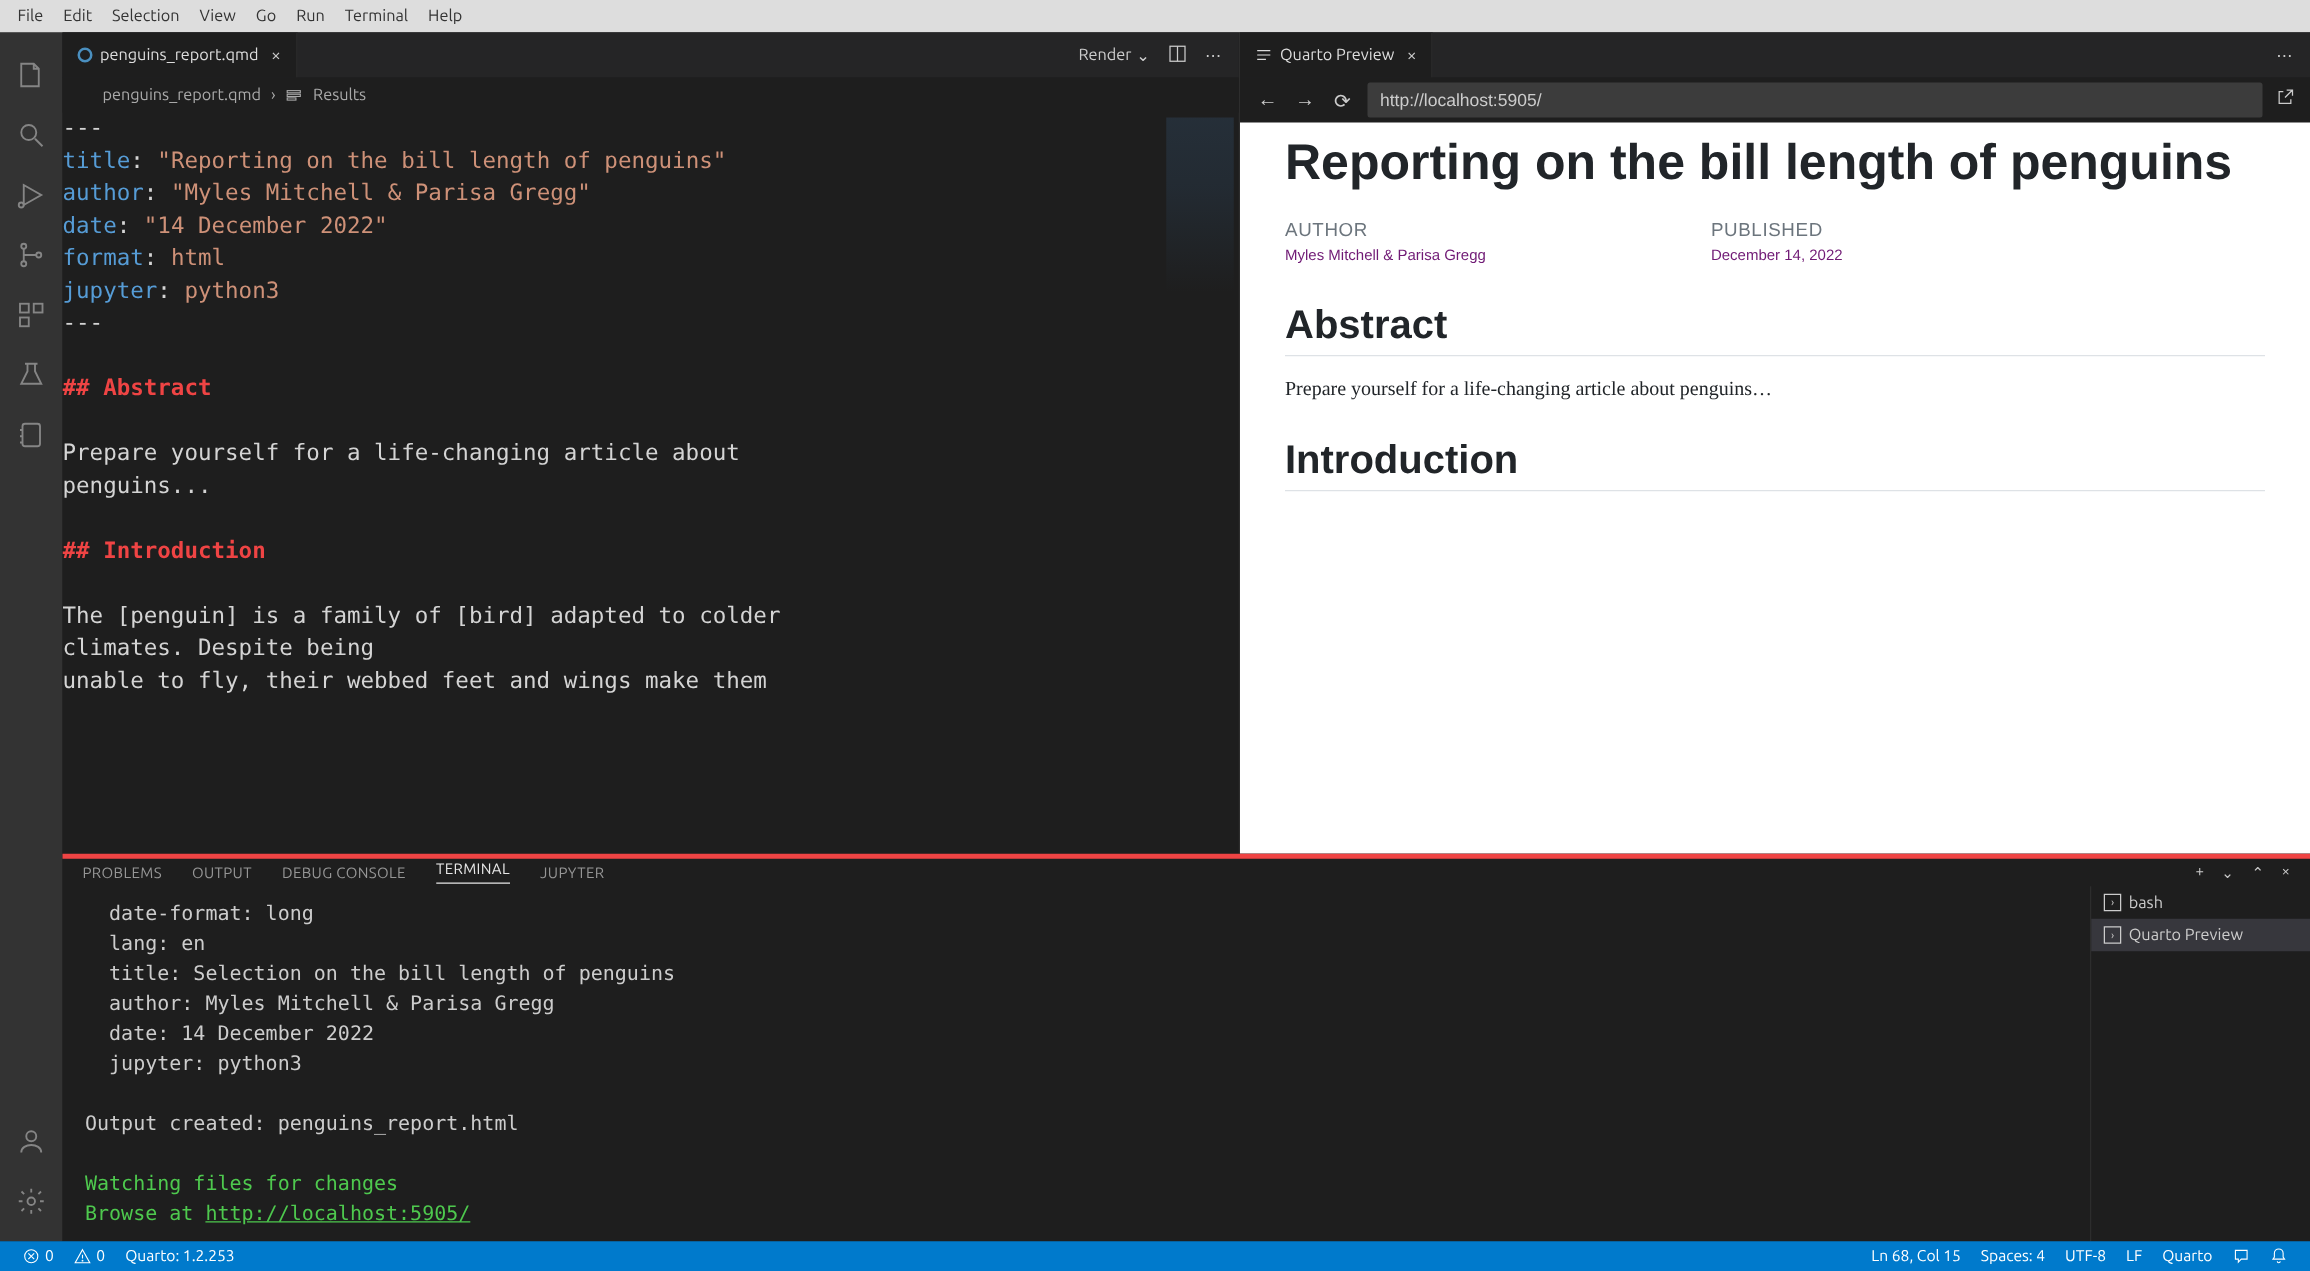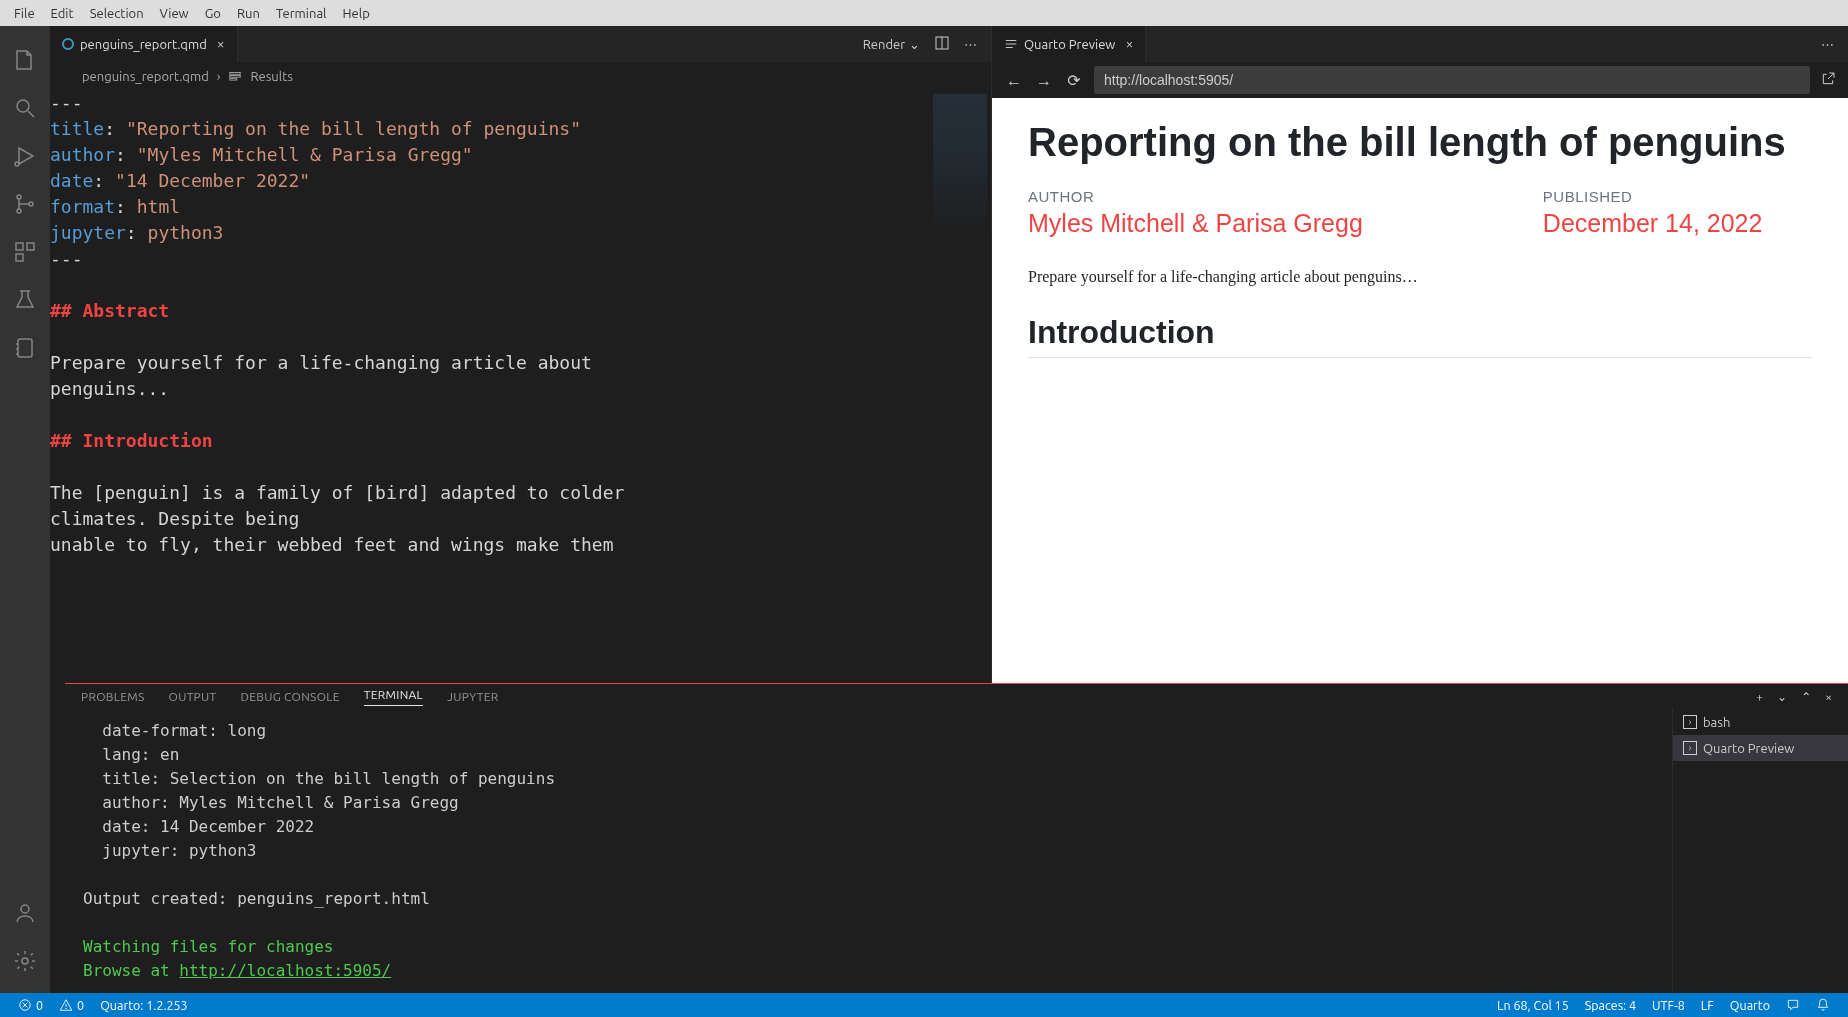--- a/index.html
+++ b/index.html
@@ -188,21 +188,21 @@
   padding: 0 10px;
   font-size: 14px;
   border-radius: 2px;
 }
 .openext { color: #ccc; cursor: pointer; }
 
 .preview-body {
   flex: 1;
   background: #fff;
   color: #212529;
-  padding: 20px 36px;
+  padding: 8px 36px;
   overflow: hidden;
   font-family: -apple-system, BlinkMacSystemFont, "Segoe UI", sans-serif;
 }
 .preview-body h1 {
   font-size: 40px;
   font-weight: 600;
   line-height: 1.2;
   margin-bottom: 22px;
 }
 .meta-row {
@@ -210,22 +210,22 @@
   gap: 180px;
   margin-bottom: 30px;
 }
 .meta-label {
   font-size: 15px;
   color: #6c757d;
   letter-spacing: 0.5px;
   margin-bottom: 4px;
 }
 .meta-val {
-  font-size: 25px;
-  color: #ef4444;
+  font-size: 12px;
+  color: #701a75;
 }
 .preview-body h2 {
   font-size: 32px;
   font-weight: 600;
   margin-top: 28px;
   margin-bottom: 8px;
   border-bottom: 1px solid #dee2e6;
   padding-bottom: 6px;
 }
 .preview-body p {
@@ -233,22 +233,21 @@
   margin: 18px 0;
   font-family: Liberation Serif, serif;
 }
 
 
 .panel {
   height: 310px;
   background: #1e1e1e;
   display: flex;
   flex-direction: column;
-  border-top: 1px solid #ef4444;
-  margin-left: 15px;
+  border-top: 4px solid #ef4444;
 }
 .panel-tabs {
   height: 36px;
   display: flex;
   align-items: center;
   padding: 0 16px;
   gap: 24px;
   font-size: 12px;
   color: #969696;
 }
@@ -484,20 +483,21 @@
           <div class="meta-row">
             <div>
               <div class="meta-label">AUTHOR</div>
               <div class="meta-val">Myles Mitchell &amp; Parisa Gregg</div>
             </div>
             <div>
               <div class="meta-label">PUBLISHED</div>
               <div class="meta-val">December 14, 2022</div>
             </div>
           </div>
+          <h2>Abstract</h2>
           <p>Prepare yourself for a life-changing article about penguins…</p>
           <h2>Introduction</h2>
         </div>
       </div>
 
     </div>
 
     <div class="panel">
       <div class="panel-tabs">
         <span class="ptab">PROBLEMS</span>

